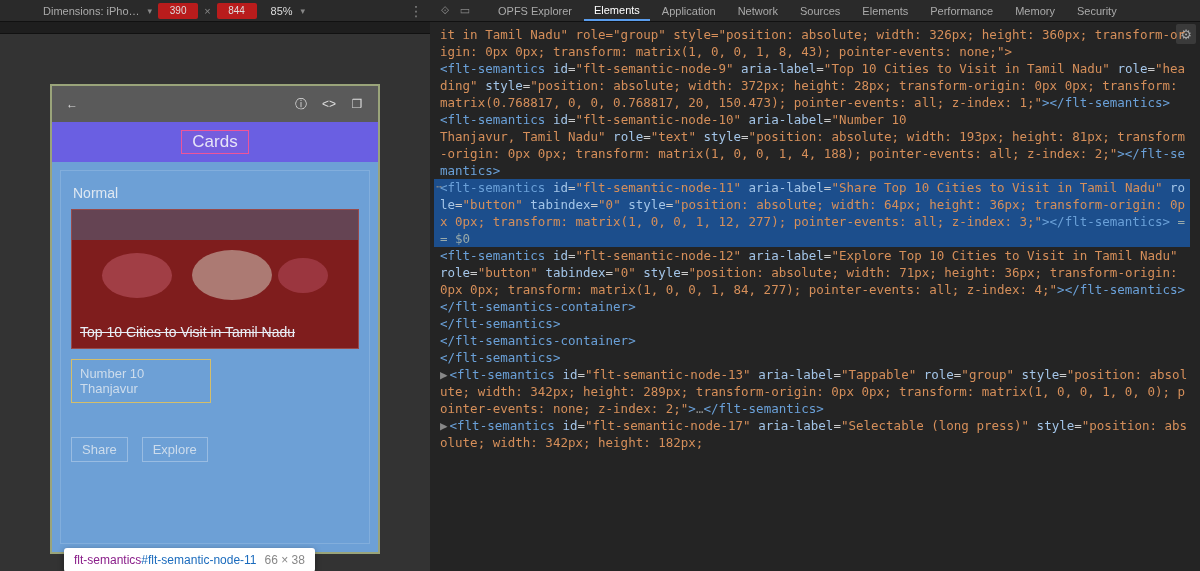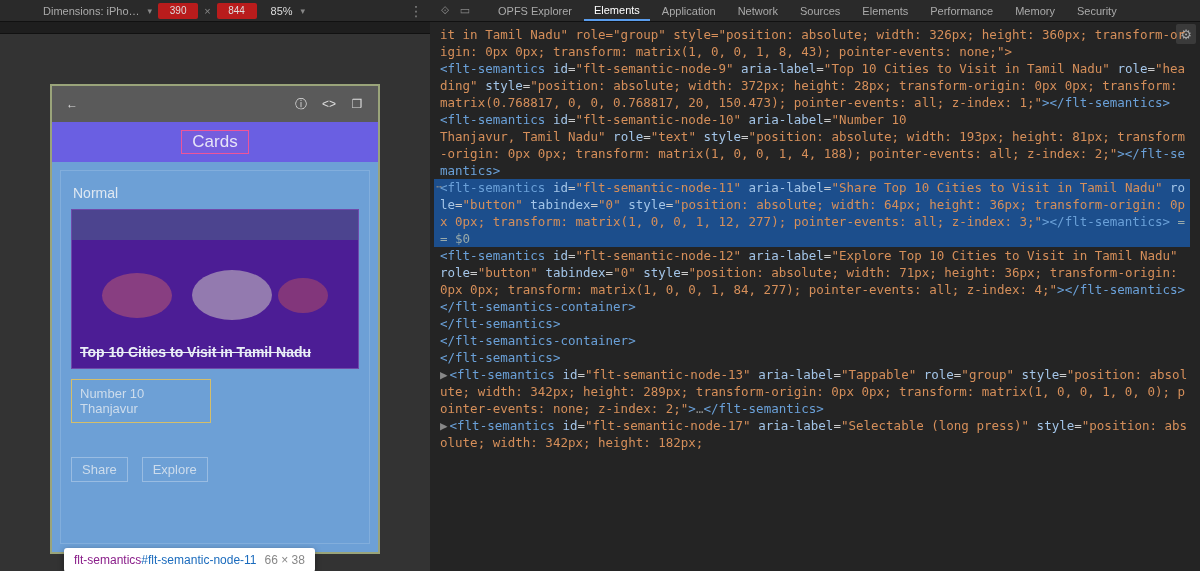--- a/index.html
+++ b/index.html
@@ -26,21 +26,21 @@
   .statusbar .sbspacer { flex:1; }
   .statusbar .sbicon { width:22px; height:22px; display:flex; align-items:center; justify-content:center; color:#ddd; }
 
   .cardsbar { height:40px; background:#6a5fe2; display:flex; align-items:center; justify-content:center; position:relative; }
   .cardsbar .title { color:#e6e4f8; font-size:17px; border:1px solid #e59; padding:1px 10px; background:rgba(255,80,160,0.08); }
 
   .body { flex:1; background:#6da0d6; padding:8px; position:relative; }
   .inner { border:1px solid rgba(255,255,255,0.15); height:100%; padding:10px; position:relative; }
   .section-label { color:#dfe8f2; font-size:14px; margin:4px 0 8px 2px; }
 
-  .cardimg { height:160px; background:#4c1d95; border:1px solid rgba(255,255,255,0.2); position:relative; overflow:hidden;font-weight:bold; }
+  .cardimg { height:140px; background:#7f1d1d; border:1px solid rgba(255,255,255,0.2); position:relative; overflow:hidden; }
   .cardimg .overlay { position:absolute; left:8px; right:8px; bottom:8px; color:#e9eef6; font-size:14px; text-decoration:line-through; }
   .imgshapes { position:absolute; inset:0; opacity:0.5; }
   .flower { position:absolute; border-radius:50%; }
   .f1 { width:70px; height:45px; background:#c45f6e; left:30px; bottom:50px; }
   .f2 { width:80px; height:50px; background:#d9d6c9; left:120px; bottom:48px; }
   .f3 { width:50px; height:35px; background:#b84f62; right:30px; bottom:55px; }
   .stall { position:absolute; top:0; left:0; right:0; height:30px; background:#4c6b8a; }
 
   .subcard { margin-top:10px; border:1px solid #d4be6a; padding:6px 8px; width:140px; }
   .subcard .line1 { color:#cddcec; font-size:13px; }

